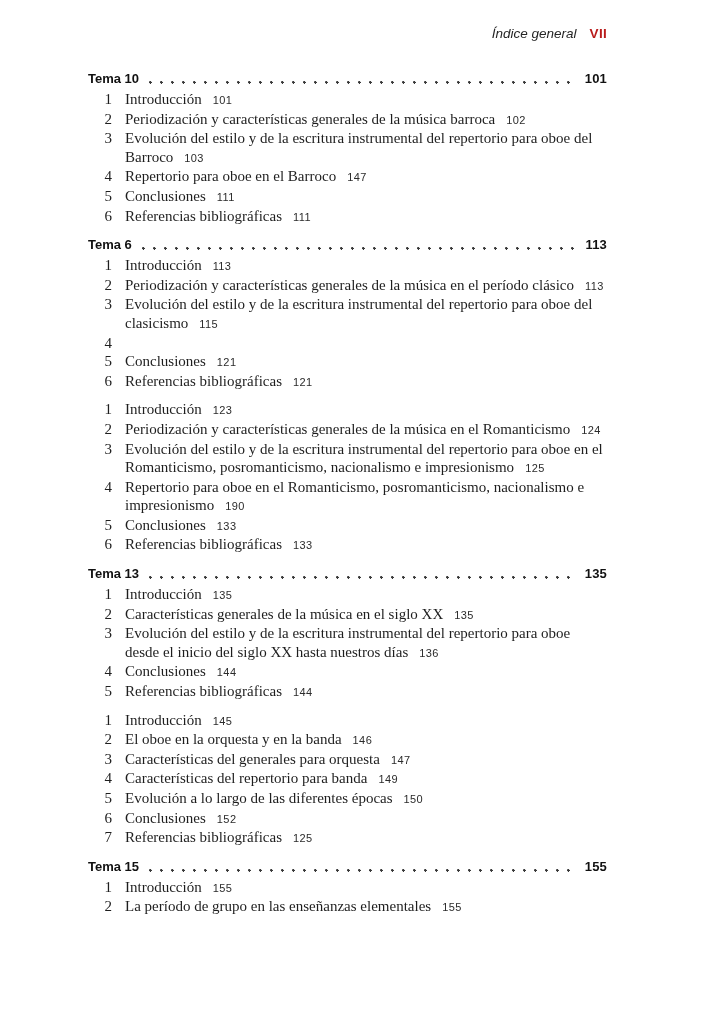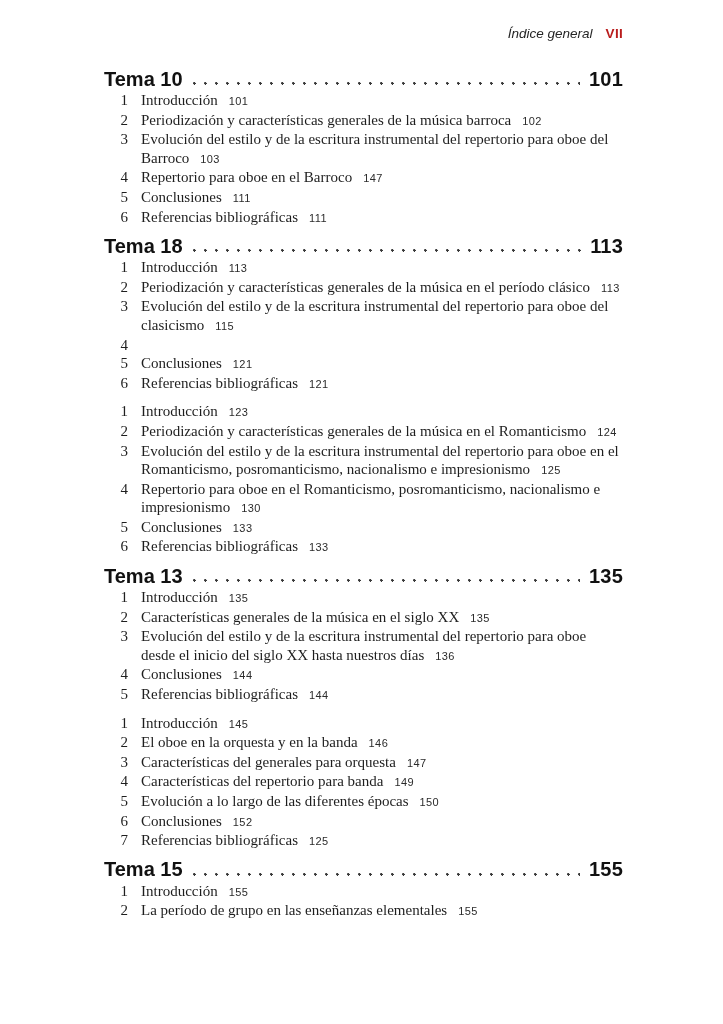--- a/index.html
+++ b/index.html
@@ -3,42 +3,42 @@
 <meta charset="utf-8">
 <style>
   html,body{margin:0;padding:0;background:#ffffff;}
   body{
     width:723px;height:1024px;position:relative;overflow:hidden;
     font-family:"Liberation Serif", serif;
     color:#1e1e1e;
     -webkit-font-smoothing:antialiased;
   }
   .page{
-    position:absolute;left:104px;top:26px;width:519px;
+    position:absolute;left:88px;top:26px;width:519px;
   }
   
   .running-header{
     display:flex;justify-content:flex-end;align-items:baseline;
     font-family:"Liberation Sans", sans-serif;
     font-size:13.5px;margin-bottom:28px;
   }
   .running-header .section-name{
     font-style:italic;color:#262626;
   }
   .running-header .folio{
     font-weight:bold;margin-left:13px;color:#b91c1c;
     letter-spacing:.3px;
   }
   
   .toc-section{margin-bottom:8px;}
   .toc-section + .toc-section{margin-top:9px;}
   .section-row{
     display:flex;align-items:center;
     font-family:"Liberation Sans", sans-serif;
-    font-weight:bold;font-size:20px;line-height:19px;
+    font-weight:bold;font-size:13px;line-height:19px;
     color:#111;
     margin-bottom:2px;
   }
   .section-title{white-space:nowrap;}
   .dot-leader{
     flex:1;height:1em;margin:0 9px 0 10px;align-self:flex-end;
     background-image:radial-gradient(circle at 1.4px 1.4px,#3a3a3a 1.2px,transparent 1.45px);
     background-size:11px 3px;
     background-repeat:repeat-x;
     background-position:left bottom 4px;
@@ -98,21 +98,21 @@
           <span class="item-num">5</span>
           <span class="item-text"><span>Conclusiones</span><span class="item-page">111</span></span>
         </div>
         <div class="toc-item">
           <span class="item-num">6</span>
           <span class="item-text"><span>Referencias bibliográficas</span><span class="item-page">111</span></span>
         </div>
       </div>
       <div class="toc-section">
         <div class="section-row">
-          <span class="section-title">Tema 18</span>
+          <span class="section-title">Tema 6</span>
           <span class="dot-leader"></span>
           <span class="section-page">113</span>
         </div>
         <div class="toc-item">
           <span class="item-num">1</span>
           <span class="item-text"><span>Introducción</span><span class="item-page">113</span></span>
         </div>
         <div class="toc-item">
           <span class="item-num">2</span>
           <span class="item-text"><span>Periodización y características generales de la música en el período clásico</span><span class="item-page">113</span></span>
@@ -141,21 +141,21 @@
         <div class="toc-item">
           <span class="item-num">2</span>
           <span class="item-text"><span>Periodización y características generales de la música en el Romanticismo</span><span class="item-page">124</span></span>
         </div>
         <div class="toc-item">
           <span class="item-num">3</span>
           <span class="item-text"><span>Evolución del estilo y de la escritura instrumental del repertorio para oboe en el Romanticismo, posromanticismo, nacionalismo e impresionismo</span><span class="item-page">125</span></span>
         </div>
         <div class="toc-item">
           <span class="item-num">4</span>
-          <span class="item-text"><span>Repertorio para oboe en el Romanticismo, posromanticismo, nacionalismo e impresionismo</span><span class="item-page">130</span></span>
+          <span class="item-text"><span>Repertorio para oboe en el Romanticismo, posromanticismo, nacionalismo e impresionismo</span><span class="item-page">190</span></span>
         </div>
         <div class="toc-item">
           <span class="item-num">5</span>
           <span class="item-text"><span>Conclusiones</span><span class="item-page">133</span></span>
         </div>
         <div class="toc-item">
           <span class="item-num">6</span>
           <span class="item-text"><span>Referencias bibliográficas</span><span class="item-page">133</span></span>
         </div>
       </div>

